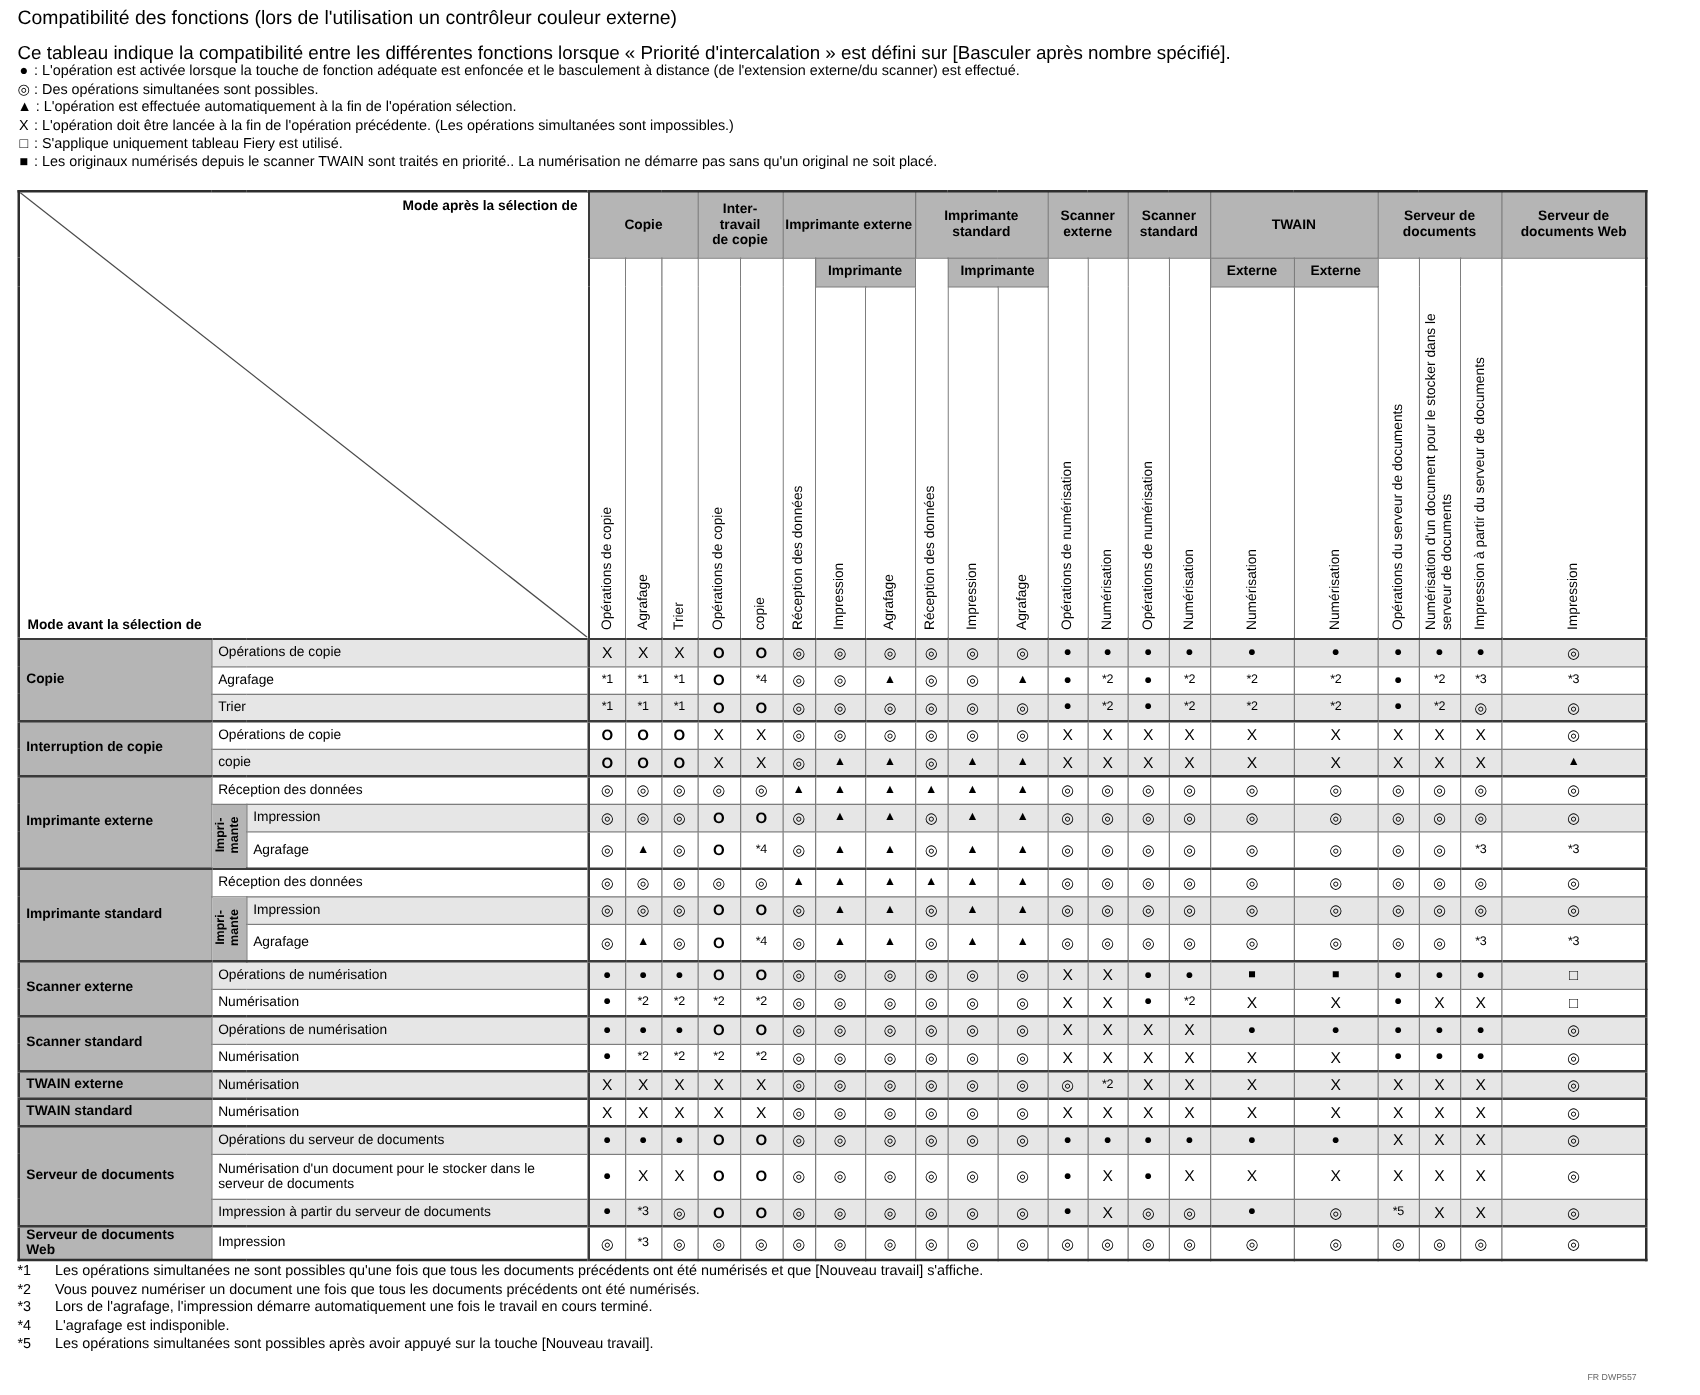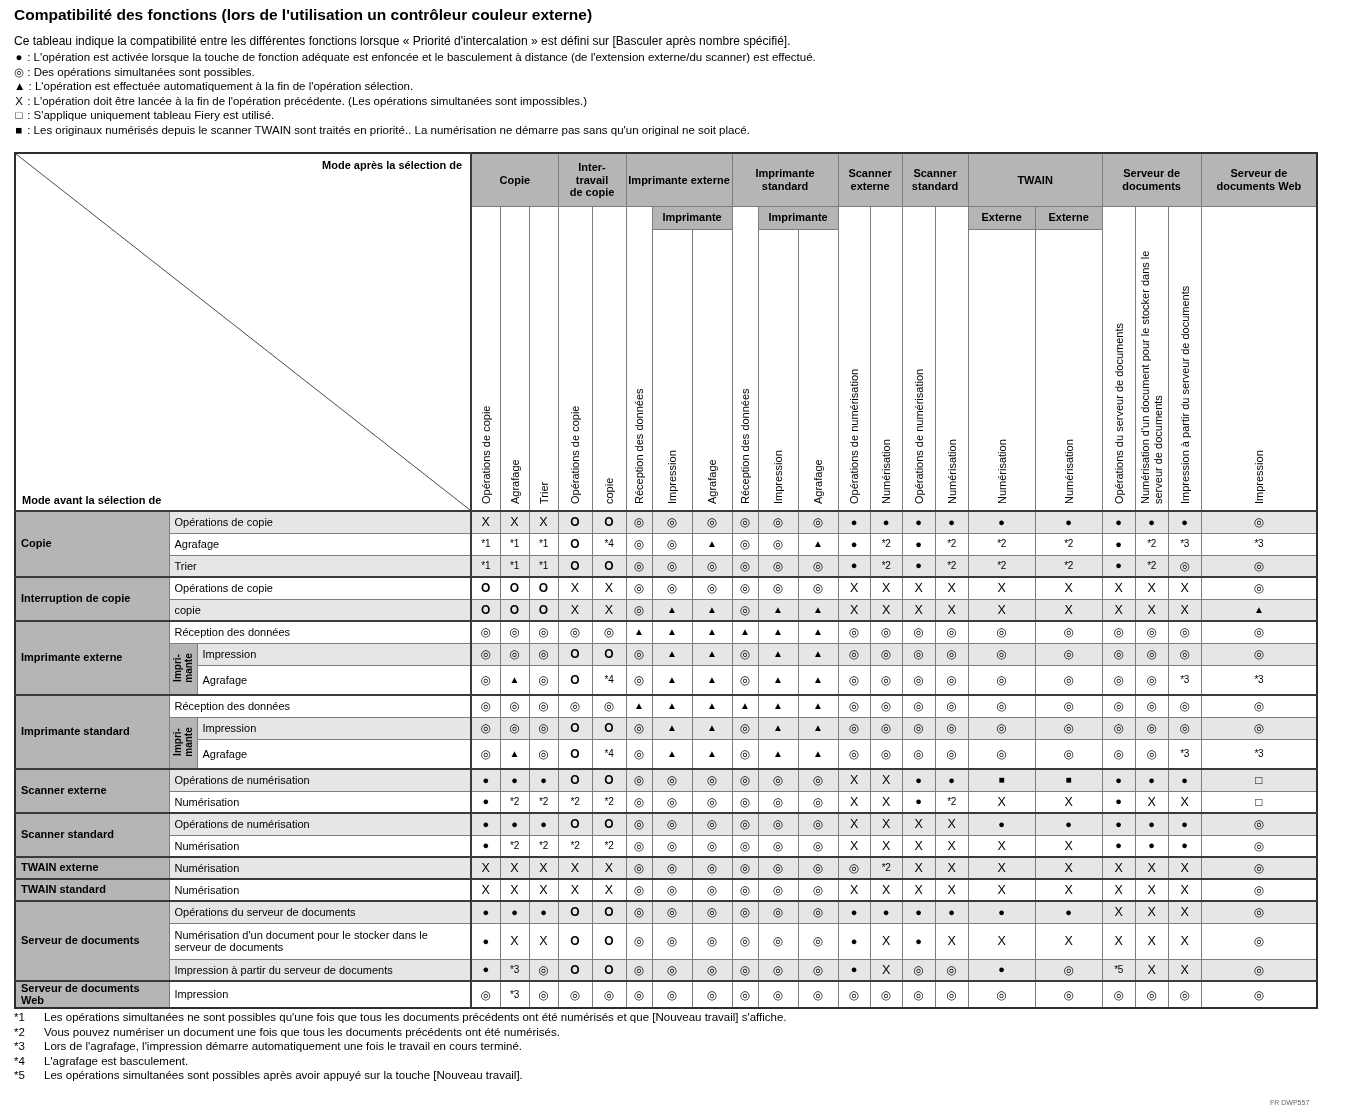--- a/index.html
+++ b/index.html
@@ -1,19 +1,19 @@
 <!DOCTYPE html>
 <html><head>
 <meta charset="utf-8">
 <style>
   html,body{margin:0;padding:0;background:#fff;}
   body{font-family:"Liberation Sans",sans-serif;color:#000;}
   #page{position:relative;width:1360px;height:1116px;background:#fff;overflow:hidden;}
-  .title{position:absolute;left:14px;top:6px;margin:0;font-size:15.5px;font-weight:bold;}
-  .intro{position:absolute;left:14px;top:34px;margin:0;font-size:12px;}
+  .title{position:absolute;left:14px;top:6px;margin:0;font-size:15.5px;font-weight:normal;}
+  .intro{position:absolute;left:14px;top:34px;margin:0;font-size:15px;}
   #legend{position:absolute;left:14px;top:50px;font-size:11.5px;line-height:14.6px;}
   .lg-sym{display:inline-block;min-width:10px;text-align:center;}
   #tablewrap{position:absolute;left:14px;top:152px;}
   table{border-collapse:collapse;table-layout:fixed;width:1302px;border:2px solid #2e2e2e;}
   td{border:1px solid #7d7d7d;padding:0;font-size:11px;vertical-align:middle;}
   .corner{position:relative;background:#fff;}
   .corner-top{position:absolute;top:5px;right:8px;font-weight:bold;font-size:11px;}
   .corner-bot{position:absolute;bottom:4px;left:6px;font-weight:bold;font-size:11px;}
   .ghead,.shead{background:#b5b5b5;font-weight:bold;text-align:center;white-space:pre-line;line-height:12.5px;}
   .rot{position:relative;background:#fff;}
@@ -694,17 +694,17 @@
             <td class="c sh-w s-sim">◎</td>
             <td class="c sh-w s-sim">◎</td>
           </tr>
         </tbody>
       </table>
     </div>
   <div id="notes">
       <div class="note-row"><span class="note-ref">*1</span><span>Les opérations simultanées ne sont possibles qu'une fois que tous les documents précédents ont été numérisés et que [Nouveau travail] s'affiche.</span></div>
       <div class="note-row"><span class="note-ref">*2</span><span>Vous pouvez numériser un document une fois que tous les documents précédents ont été numérisés.</span></div>
       <div class="note-row"><span class="note-ref">*3</span><span>Lors de l'agrafage, l'impression démarre automatiquement une fois le travail en cours terminé.</span></div>
-      <div class="note-row"><span class="note-ref">*4</span><span>L'agrafage est basculement.</span></div>
+      <div class="note-row"><span class="note-ref">*4</span><span>L'agrafage est indisponible.</span></div>
       <div class="note-row"><span class="note-ref">*5</span><span>Les opérations simultanées sont possibles après avoir appuyé sur la touche [Nouveau travail].</span></div>
     </div>
   <div class="doccode">FR DWP557</div>
 </div>
 
 </body></html>

